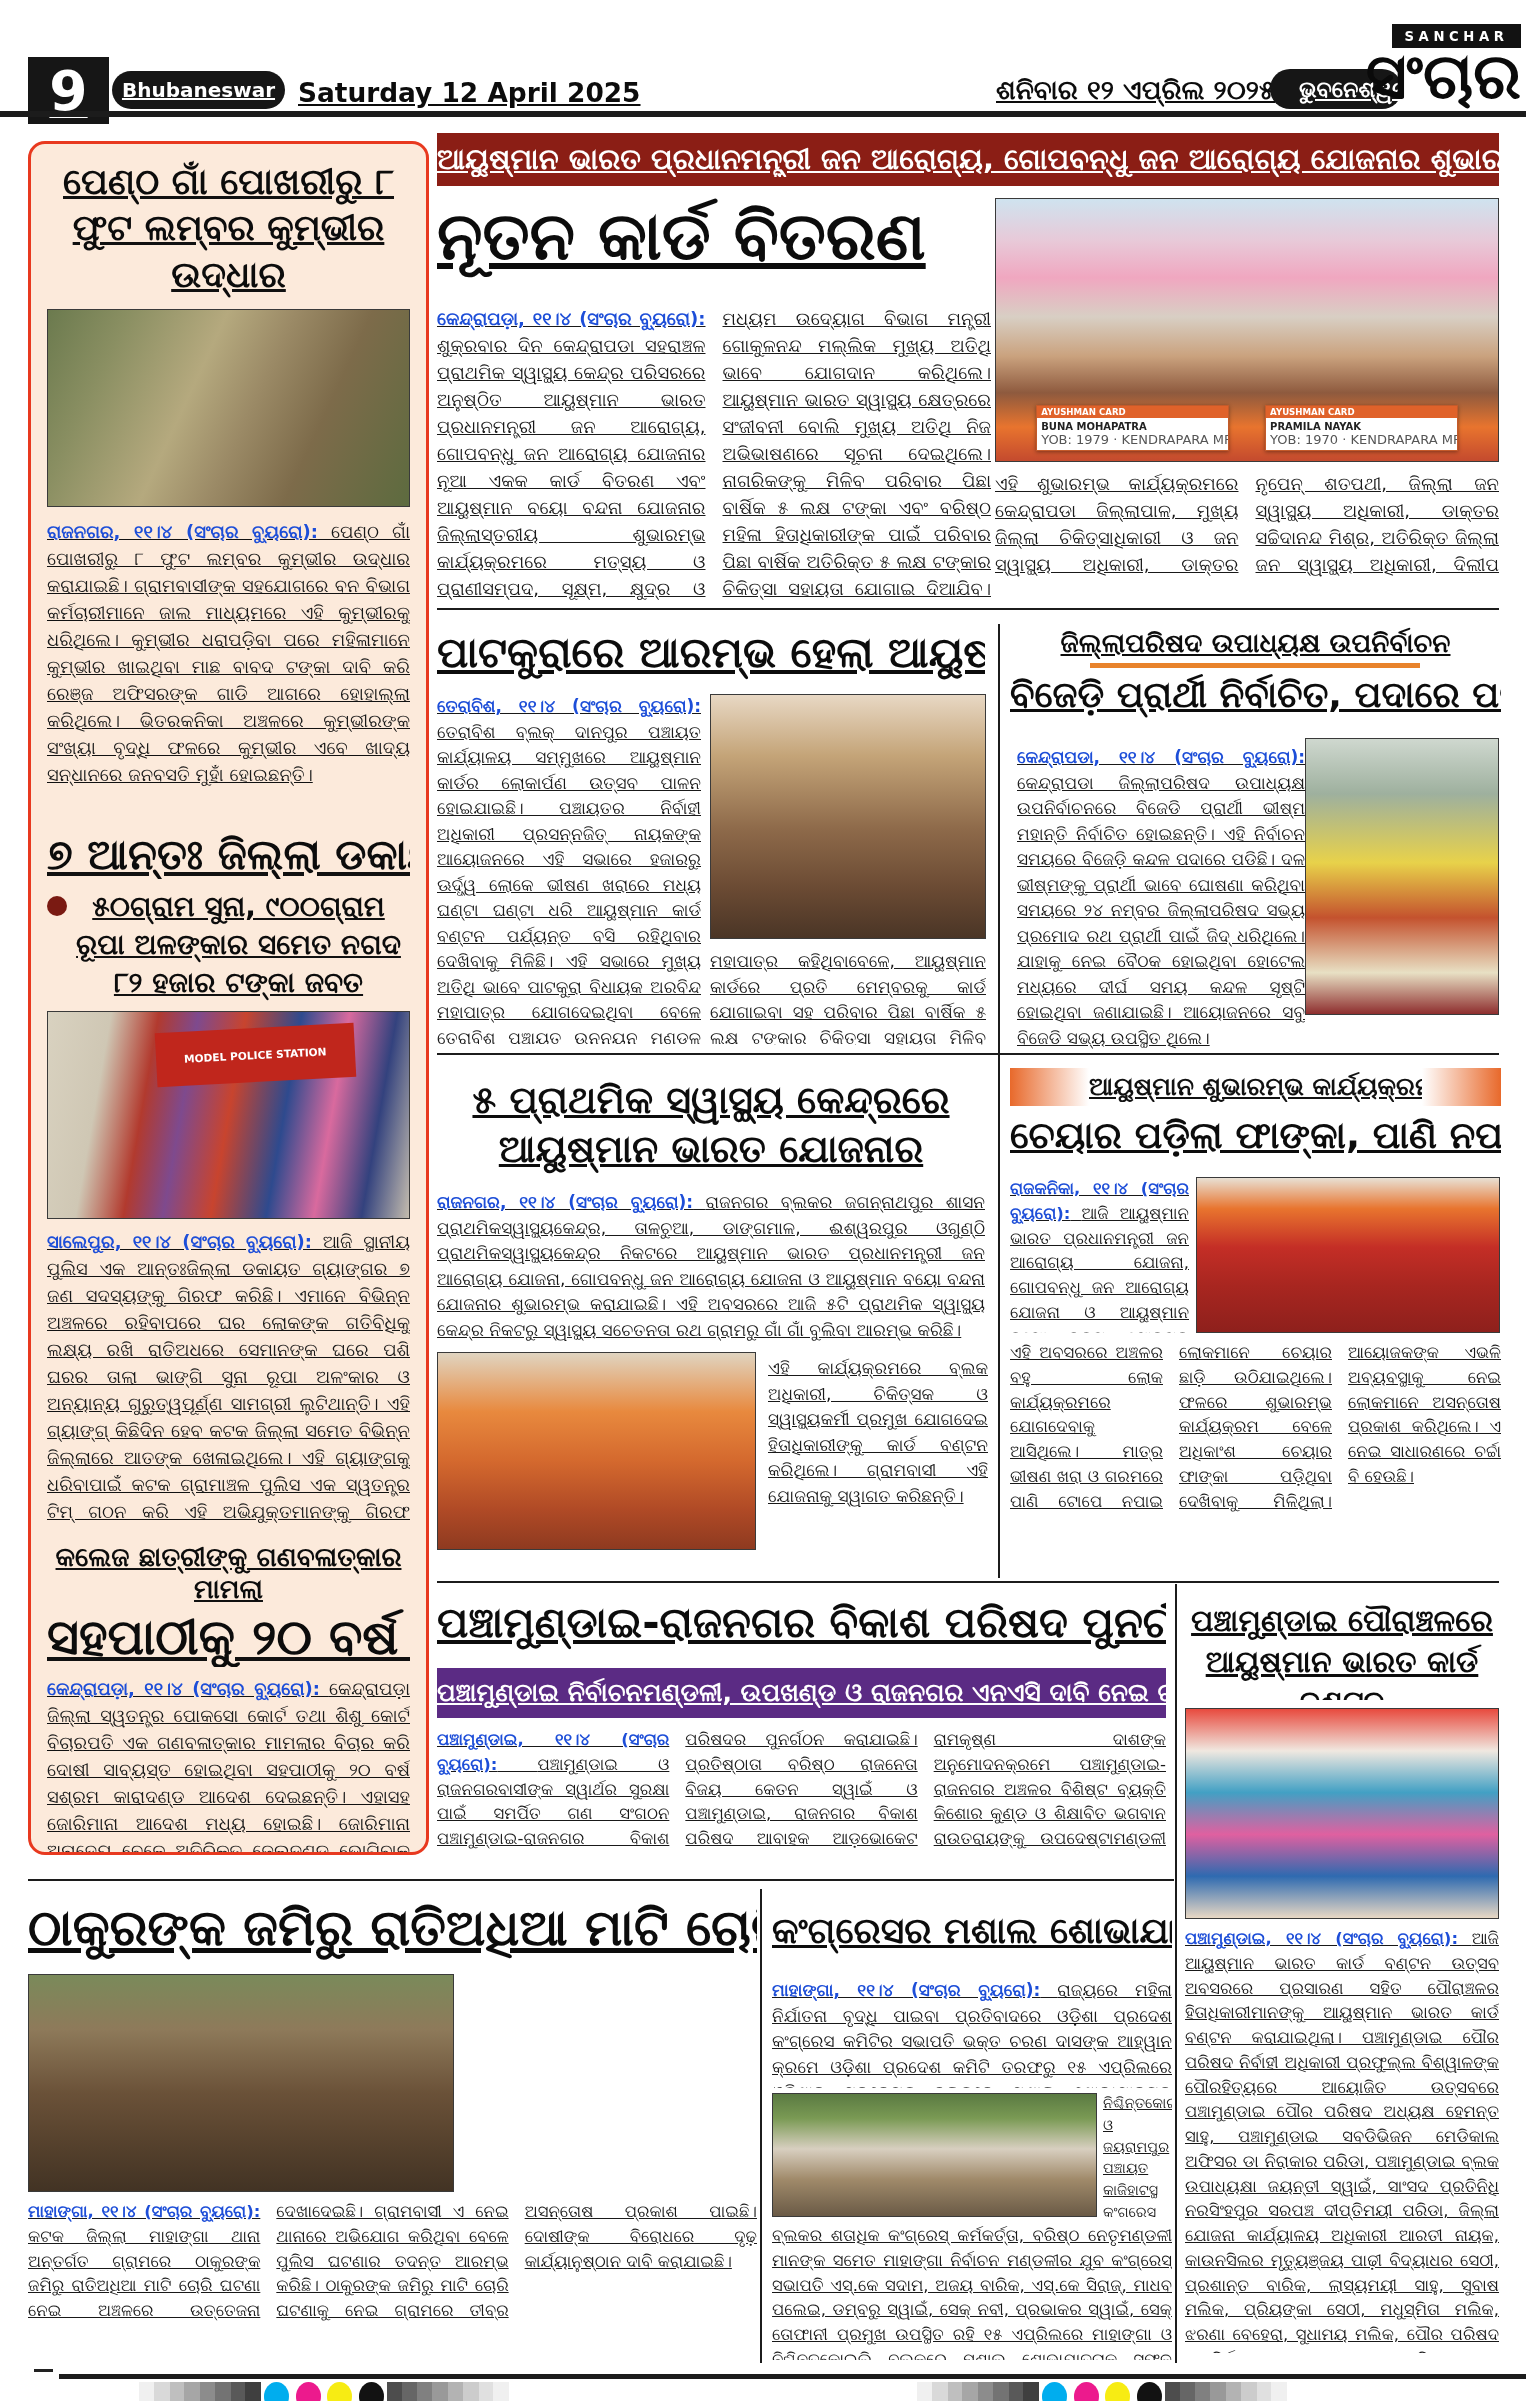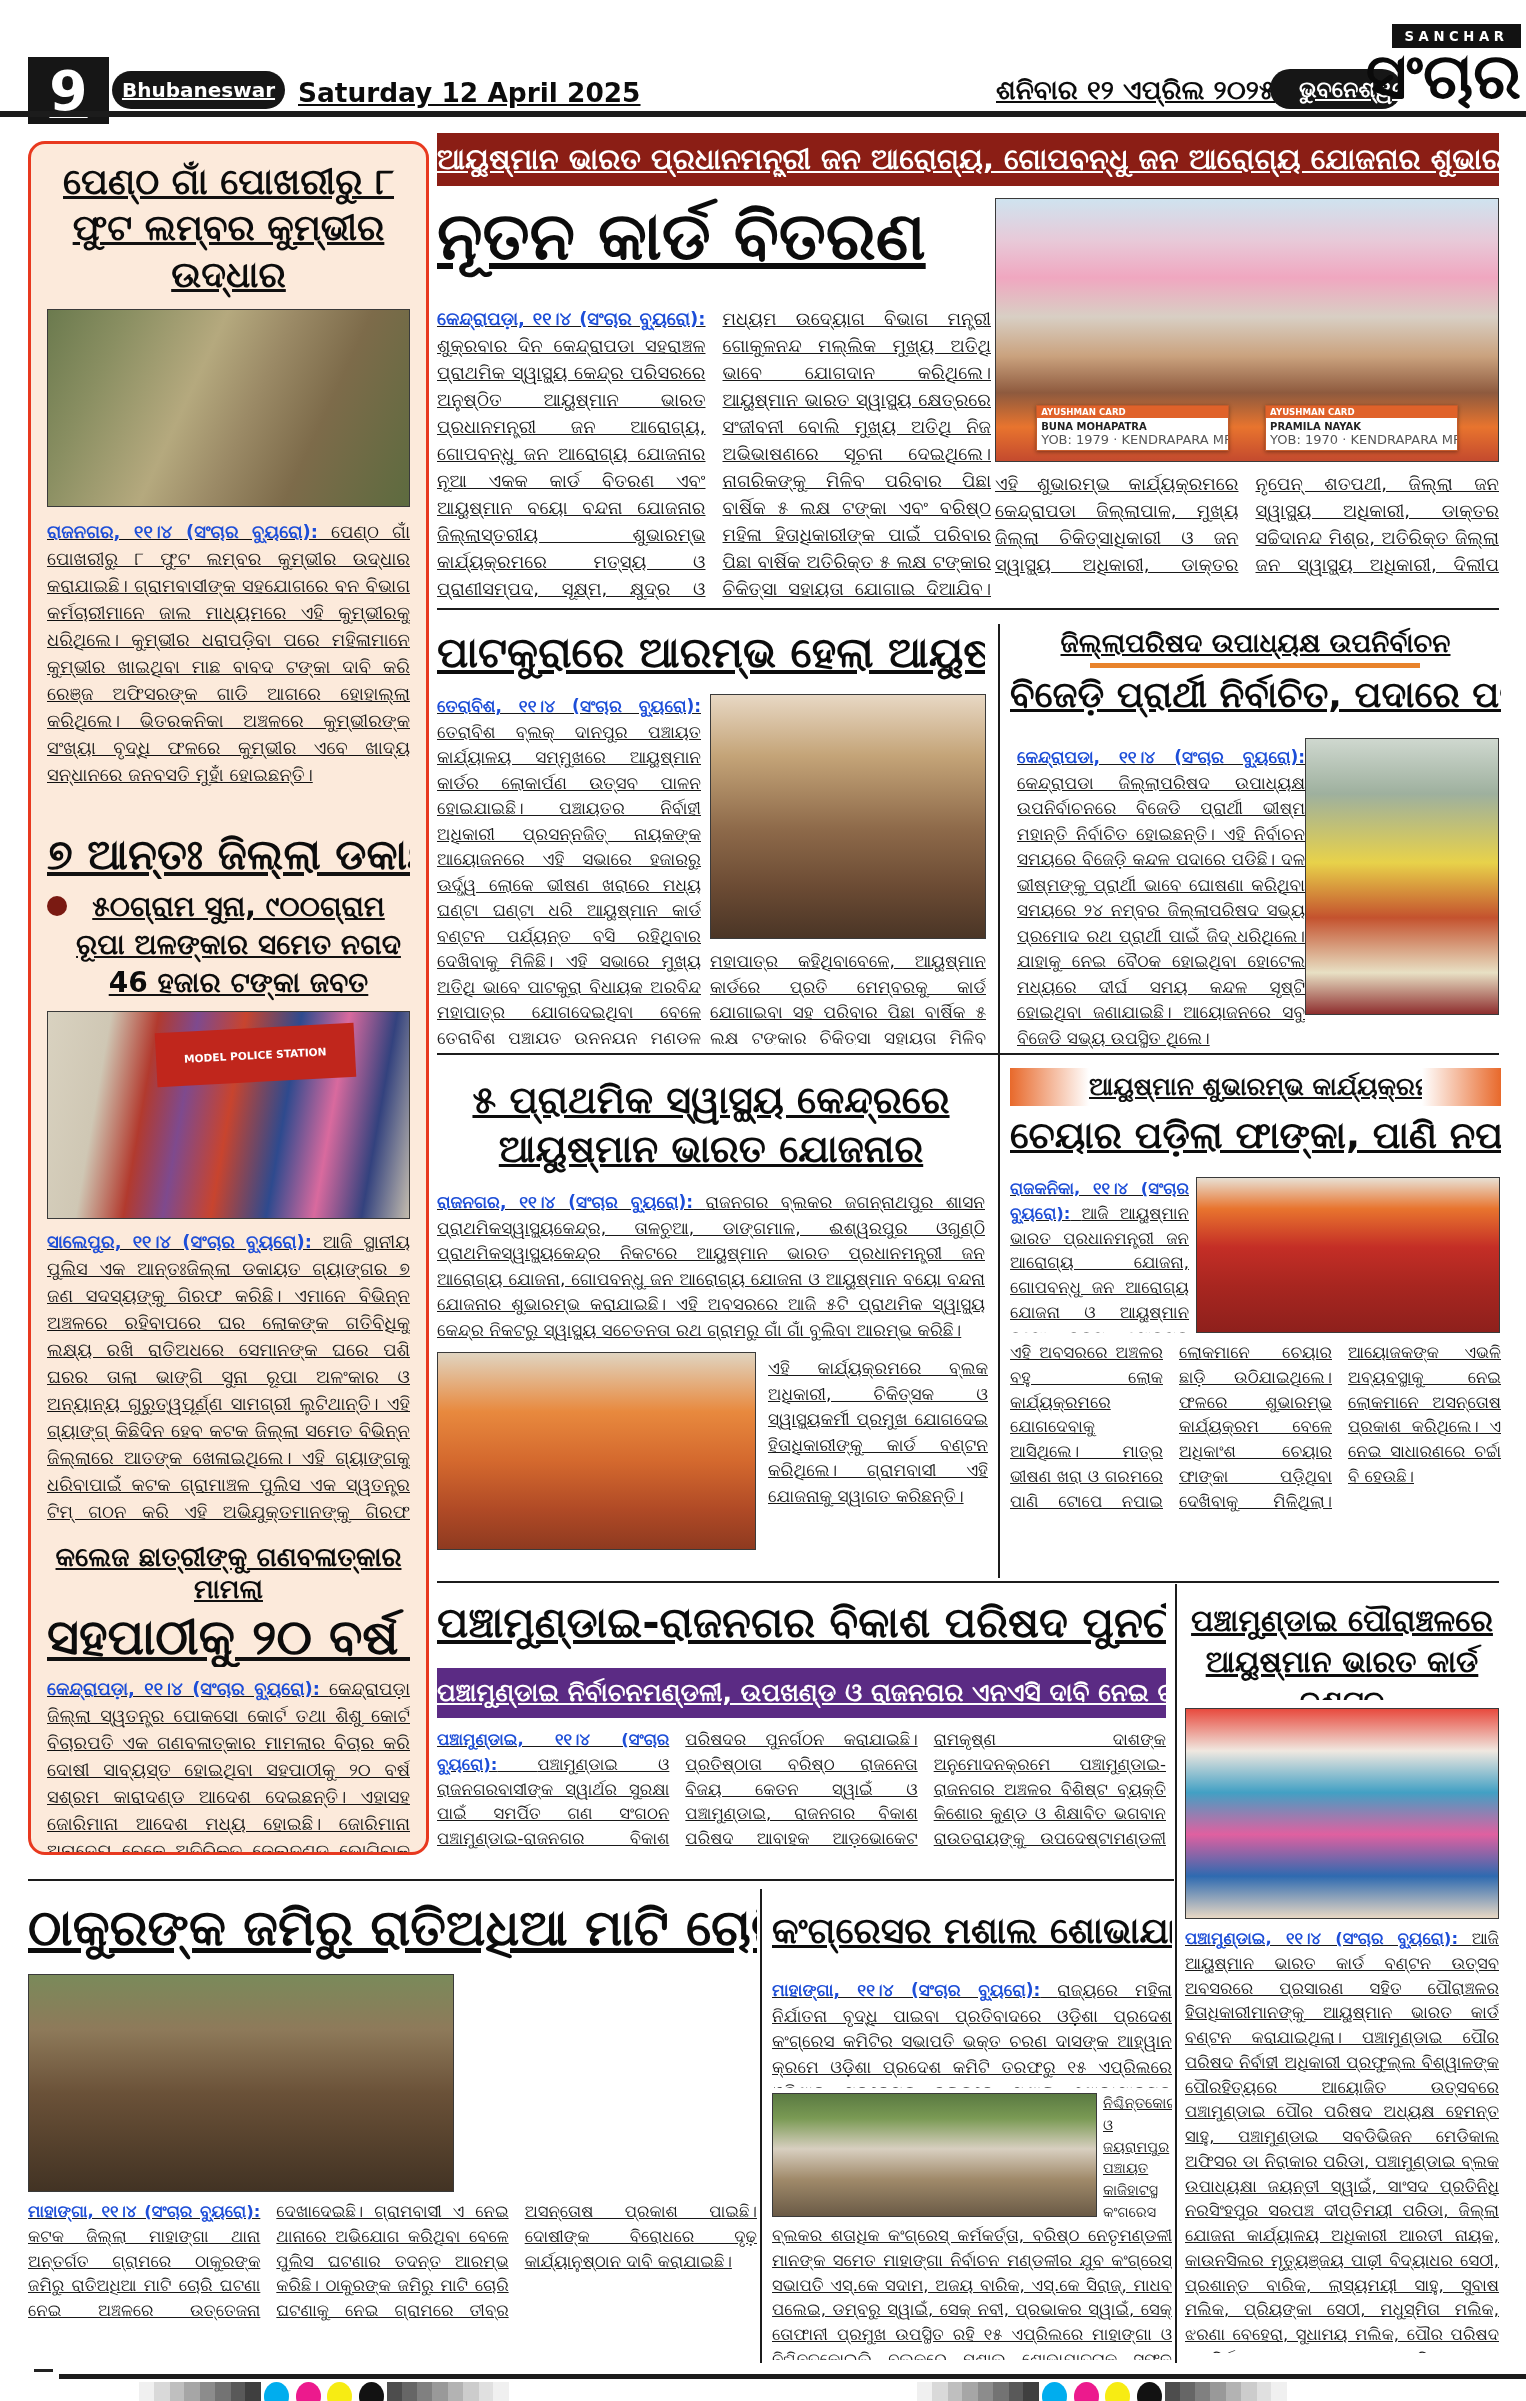--- a/index.html
+++ b/index.html
@@ -85,21 +85,21 @@
 
     <p class="body-text" style="height:300px;margin:10.6px 0 0 0;font-size:18px;">
       <b>ରାଜନଗର, ୧୧।୪ (ସଂଚାର ବ୍ୟୁରୋ):</b>
       <span>ପେଣ୍ଠ ଗାଁ ପୋଖରୀରୁ ୮ ଫୁଟ ଲମ୍ବର କୁମ୍ଭୀର ଉଦ୍ଧାର କରାଯାଇଛି। ଗ୍ରାମବାସୀଙ୍କ ସହଯୋଗରେ ବନ ବିଭାଗ କର୍ମଚାରୀମାନେ ଜାଲ ମାଧ୍ୟମରେ ଏହି କୁମ୍ଭୀରକୁ ଧରିଥିଲେ। କୁମ୍ଭୀର ଧରାପଡ଼ିବା ପରେ ମହିଳାମାନେ କୁମ୍ଭୀର ଖାଇଥିବା ମାଛ ବାବଦ ଟଙ୍କା ଦାବି କରି ରେଞ୍ଜ ଅଫିସରଙ୍କ ଗାଡି ଆଗରେ ହୋହାଲ୍ଲା କରିଥିଲେ। ଭିତରକନିକା ଅଞ୍ଚଳରେ କୁମ୍ଭୀରଙ୍କ ସଂଖ୍ୟା ବୃଦ୍ଧି ଫଳରେ କୁମ୍ଭୀର ଏବେ ଖାଦ୍ୟ ସନ୍ଧାନରେ ଜନବସତି ମୁହାଁ ହୋଇଛନ୍ତି।</span>
     </p>
 
     <div class="hl center" style="font-size:42px;margin-top:12px;white-space:nowrap;overflow:hidden;">୭ ଆନ୍ତଃ ଜିଲ୍ଲା ଡକାୟତ ଗିରଫ</div>
 
     <div style="display:flex;margin-top:9.2px;align-items:flex-start;">
       <span style="flex:0 0 20px;height:20px;margin-top:8px;border-radius:50%;background:#7a1a12;"></span>
-      <span class="hl center" style="flex:1;font-size:28px;line-height:1.35;">୫୦ଗ୍ରାମ ସୁନା, ୯୦୦ଗ୍ରାମ ରୂପା ଅଳଙ୍କାର ସମେତ ନଗଦ 46 ହଜାର ଟଙ୍କା ଜବତ</span>
+      <span class="hl center" style="flex:1;font-size:28px;line-height:1.35;">୫୦ଗ୍ରାମ ସୁନା, ୯୦୦ଗ୍ରାମ ରୂପା ଅଳଙ୍କାର ସମେତ ନଗଦ ୮୨ ହଜାର ଟଙ୍କା ଜବତ</span>
     </div>
 
     <div class="photo ph-police" style="position:relative;width:100%;height:208px;margin-top:9.2px;">
       <div style="position:absolute;left:30%;top:8%;width:55%;height:26%;background:#c0261c;transform:rotate(-3deg);
                   color:#fff;font-size:10.6px;font-weight:bold;display:flex;align-items:center;justify-content:center;overflow:hidden;">
         <span>MODEL POLICE STATION</span>
       </div>
     </div>
 
     <p class="body-text" style="height:300px;margin:9.2px 0 0 0;font-size:18px;">

